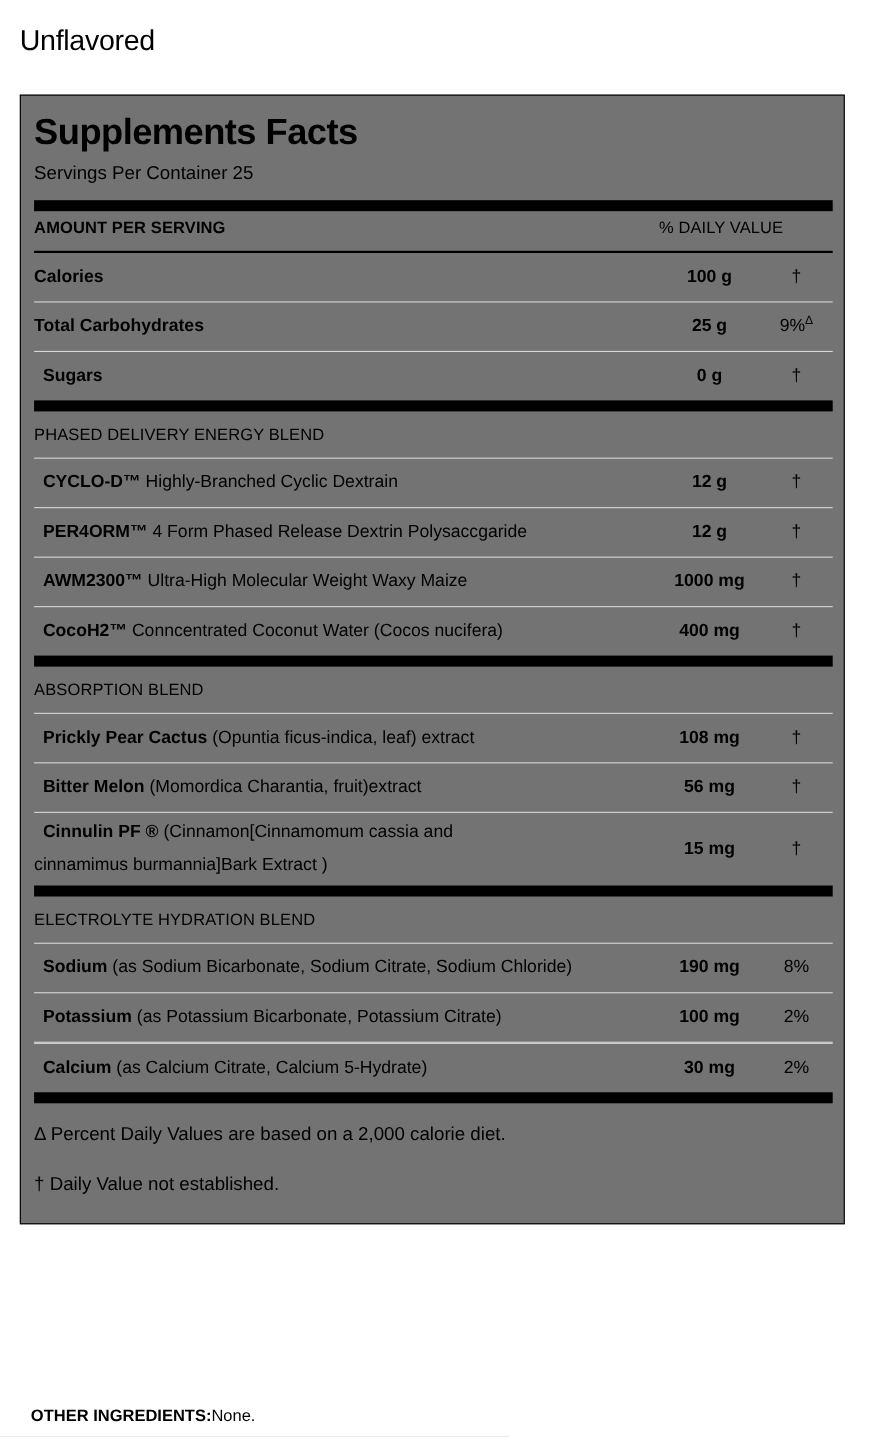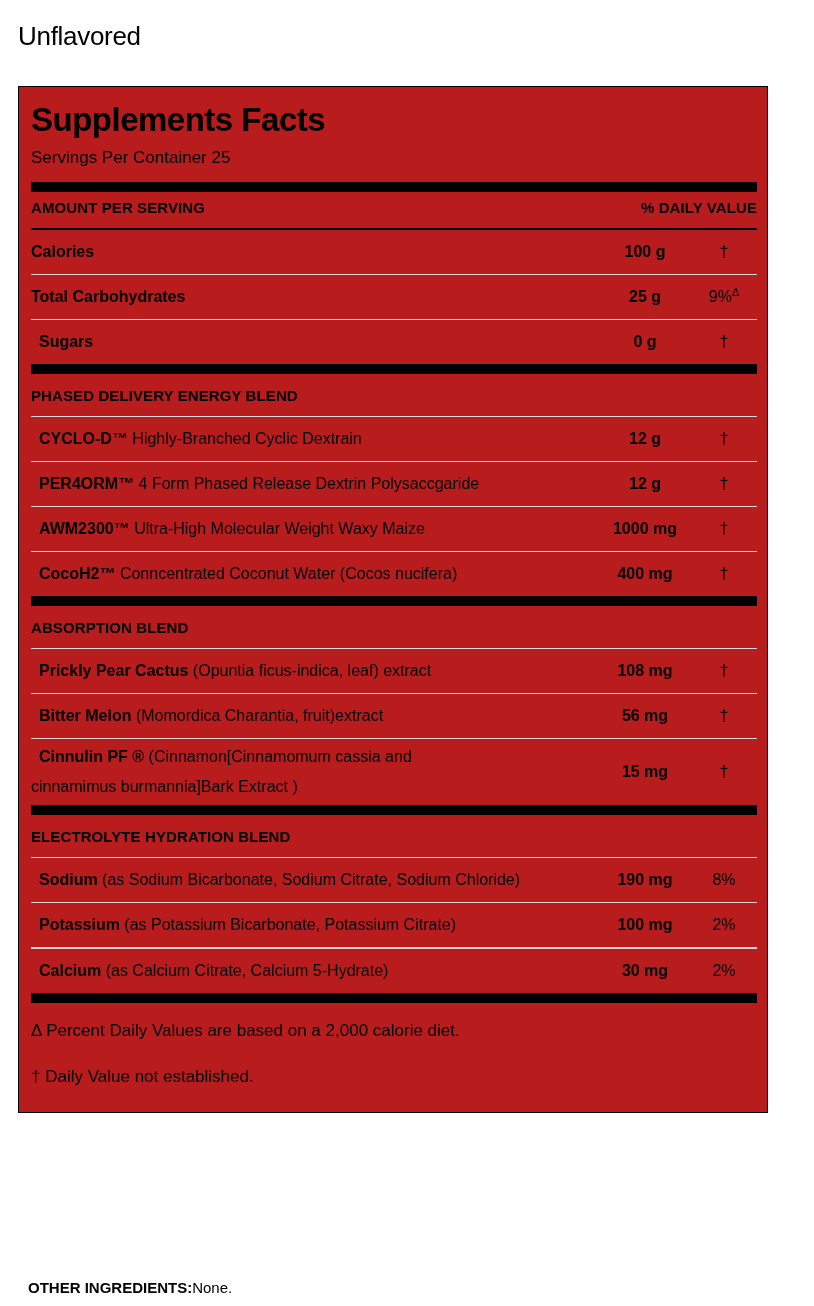--- a/index.html
+++ b/index.html
@@ -34,21 +34,21 @@
     line-height: 1.1;
   }
 
   
   .panel {
     position: absolute;
     left: 18px;
     top: 86px;
     width: 750px;
     border: 1.5px solid #000;
-    background: #b91c1c;
+    background: #737373;
     padding: 0 12px 0 12px;
   }
 
   .panel-inner { width: 726px; }
 
   .facts-title {
     font-size: 33px;
     font-weight: bold;
     letter-spacing: -0.5px;
     margin: 14px 0 10px 0;
@@ -116,30 +116,30 @@
     padding-bottom: 12px;
   }
   .row.header .col-left {
     flex: 1 1 auto;
     font-size: 15px;
     font-weight: bold;
     letter-spacing: 0.1px;
   }
   .row.header .col-right {
     flex: 0 0 158px;
-    text-align: right;
+    text-align: left;
     font-size: 15px;
-    font-weight: bold;
+    font-weight: normal;
     letter-spacing: 0.1px;
   }
 
   
   .blend-head {
     font-size: 15px;
-    font-weight: bold;
+    font-weight: normal;
     letter-spacing: 0.1px;
     padding: 13px 0 12px 0;
   }
 
   
   .row.wrap2 { min-height: 66px; }
   .row.wrap2 .name {
     padding-left: 8px;
     text-indent: 0;
   }

